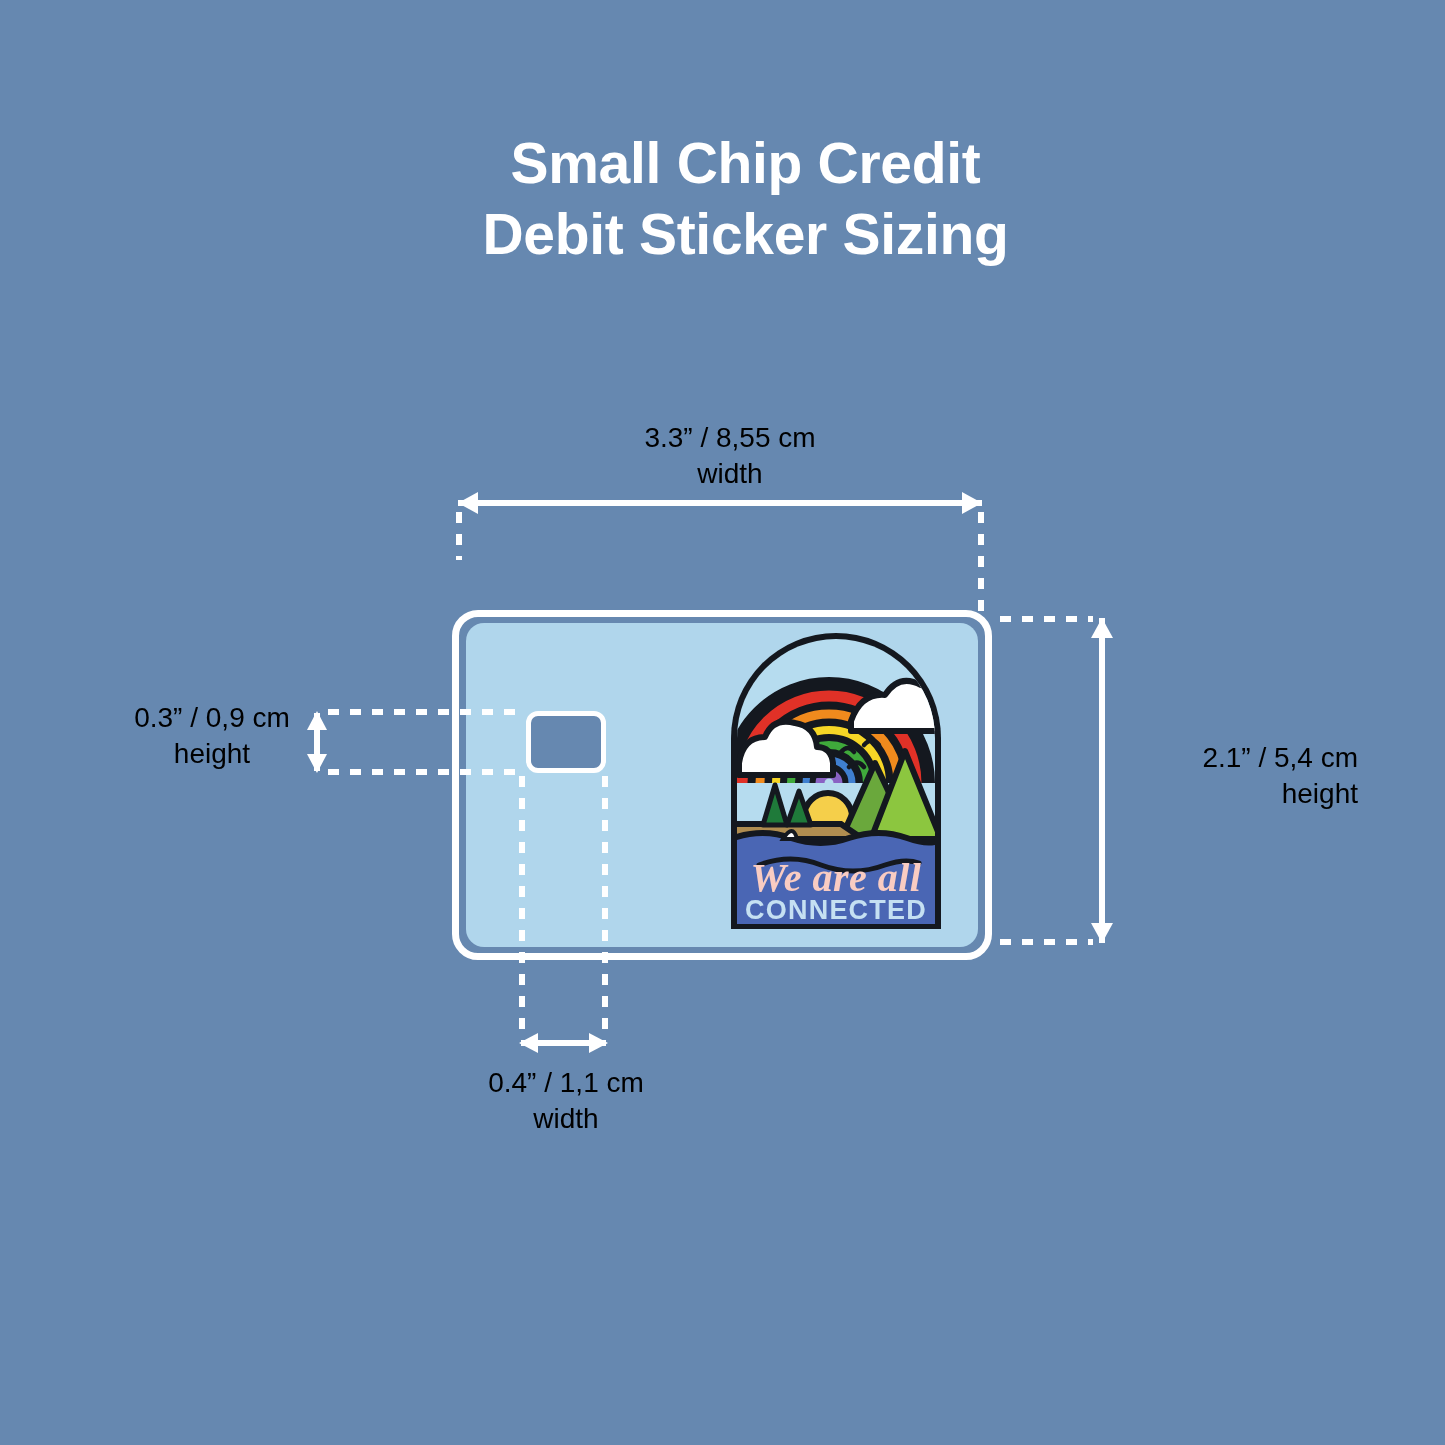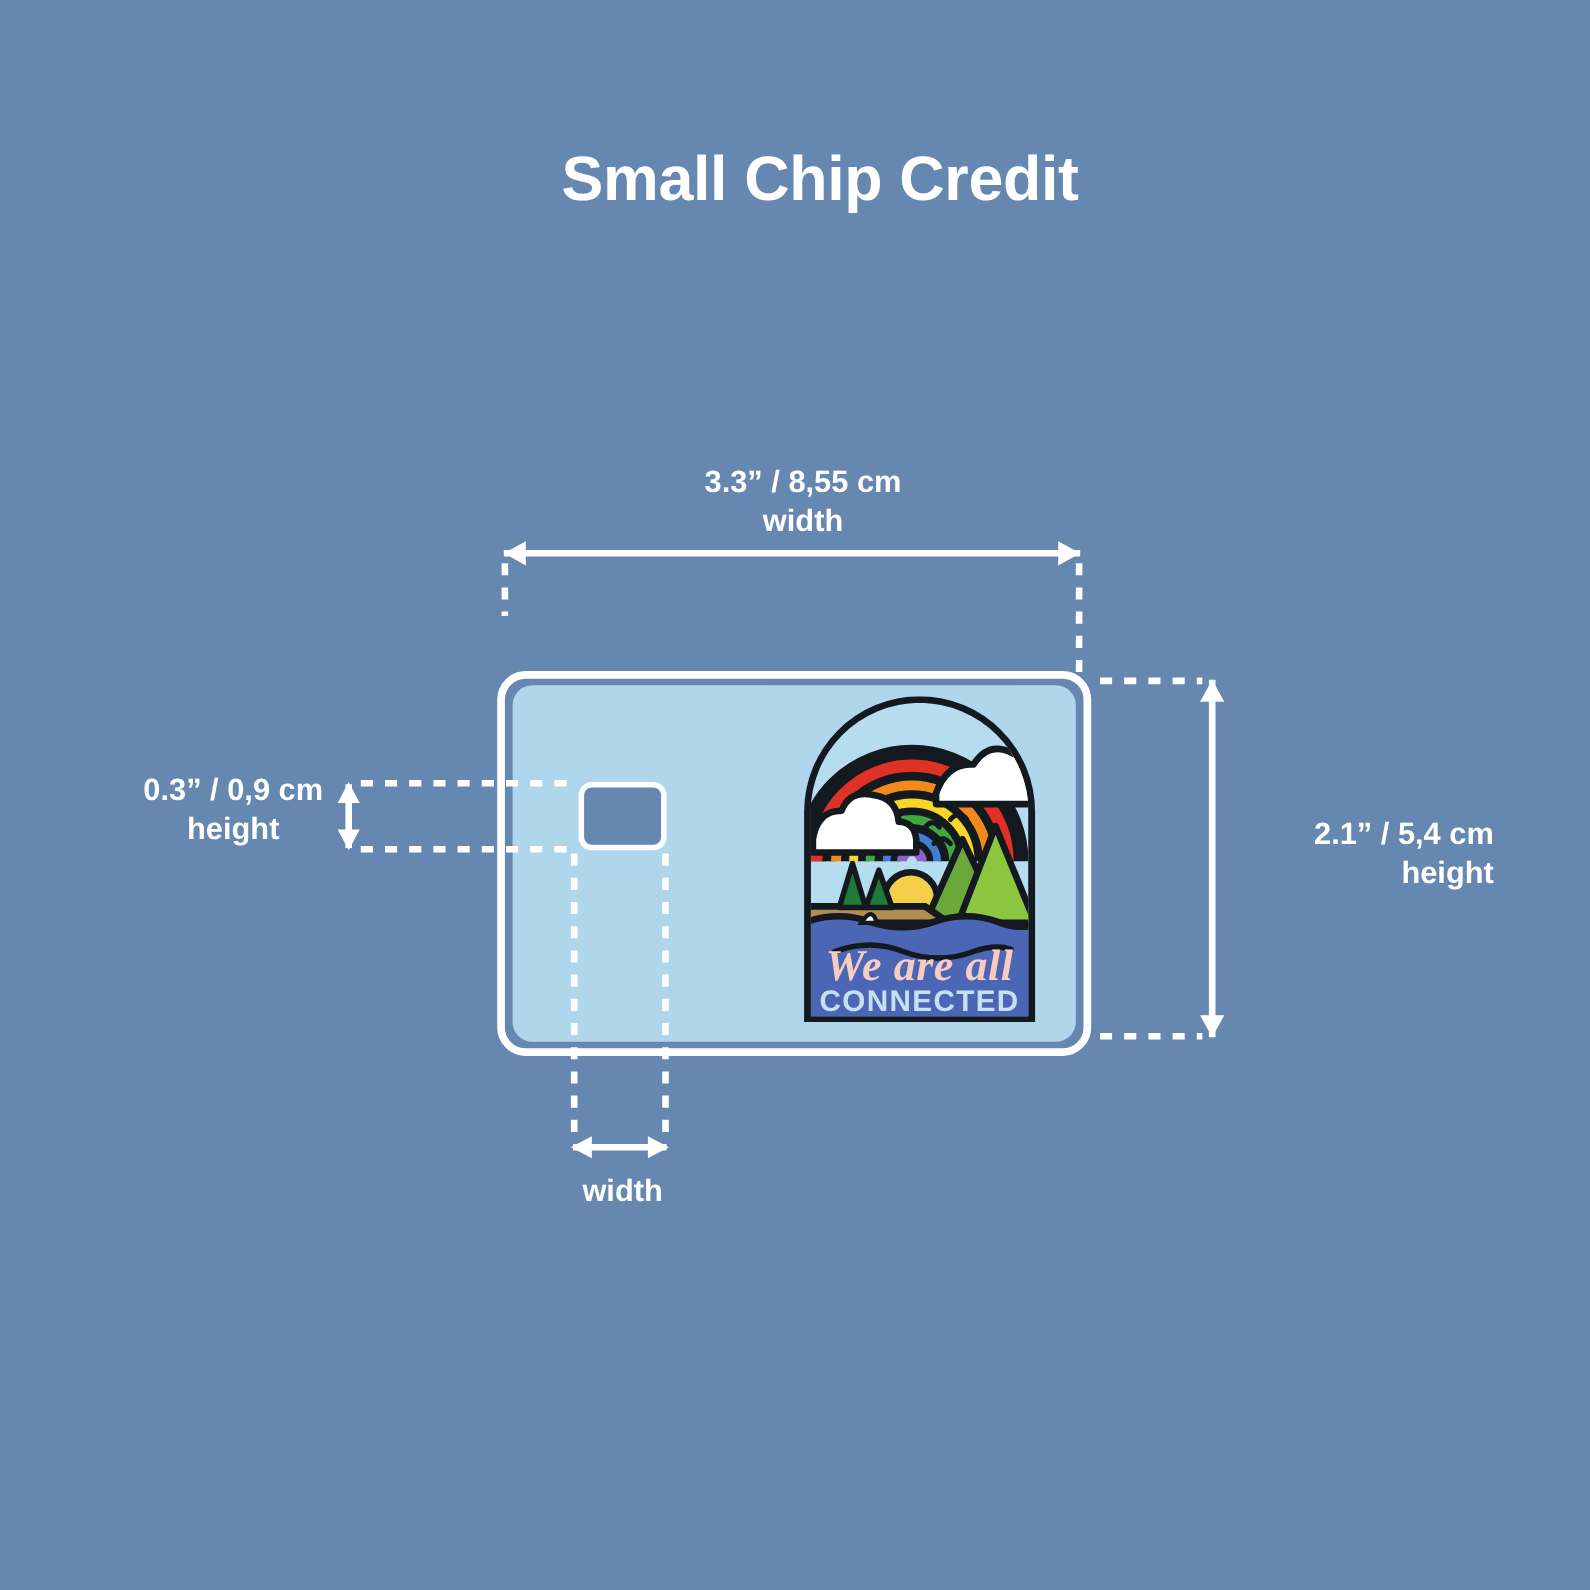--- a/index.html
+++ b/index.html
@@ -30,24 +30,24 @@
     font-size: 57px;
     line-height: 1.25;
     font-weight: 700;
     letter-spacing: -0.3px;
   }
   #title .line { display: block; margin-left: 46px; }
 
   
   .dim-label {
     position: absolute;
-    color: #ffffff;
+    color: #000000;
     font-size: 28px;
     line-height: 1.28;
-    font-weight: 700;
+    font-weight: 400;
     text-align: center;
     white-space: nowrap;
   }
   .dim-label .v { display: block; }
   .dim-label .u { display: block; }
 
   #label-top    { left: 530px;  top: 420px; width: 400px; }
   #label-left   { left: 92px;   top: 700px; width: 240px; text-align: center; }
   #label-right  { left: 1118px; top: 740px; width: 240px; text-align: right; }
   #label-bottom { left: 446px;  top: 1065px; width: 240px; }
@@ -104,20 +104,21 @@
     height: 305px;
   }
 </style>
 </head>
 <body>
 
 <div id="stage">
 
   <div id="title">
     <span class="line">Small Chip Credit</span>
+    <span class="line">Debit Sticker Sizing</span>
   </div>
 
   <div id="card-outline"></div>
   <div id="card-body"></div>
   <div id="chip"></div>
 
   <svg id="sticker" viewBox="0 0 226 305">
     <defs>
       <clipPath id="archClip">
         <path d="M14 291 L14 105 A99 99 0 0 1 212 105 L212 291 Z"></path>
@@ -221,16 +222,17 @@
     <span class="v">0.3” / 0,9 cm</span>
     <span class="u">height</span>
   </div>
 
   <div class="dim-label" id="label-right">
     <span class="v">2.1” / 5,4 cm</span>
     <span class="u">height</span>
   </div>
 
   <div class="dim-label" id="label-bottom">
+    <span class="v">0.4” / 1,1 cm</span>
     <span class="u">width</span>
   </div>
 
 </div>
 
 </body></html>

